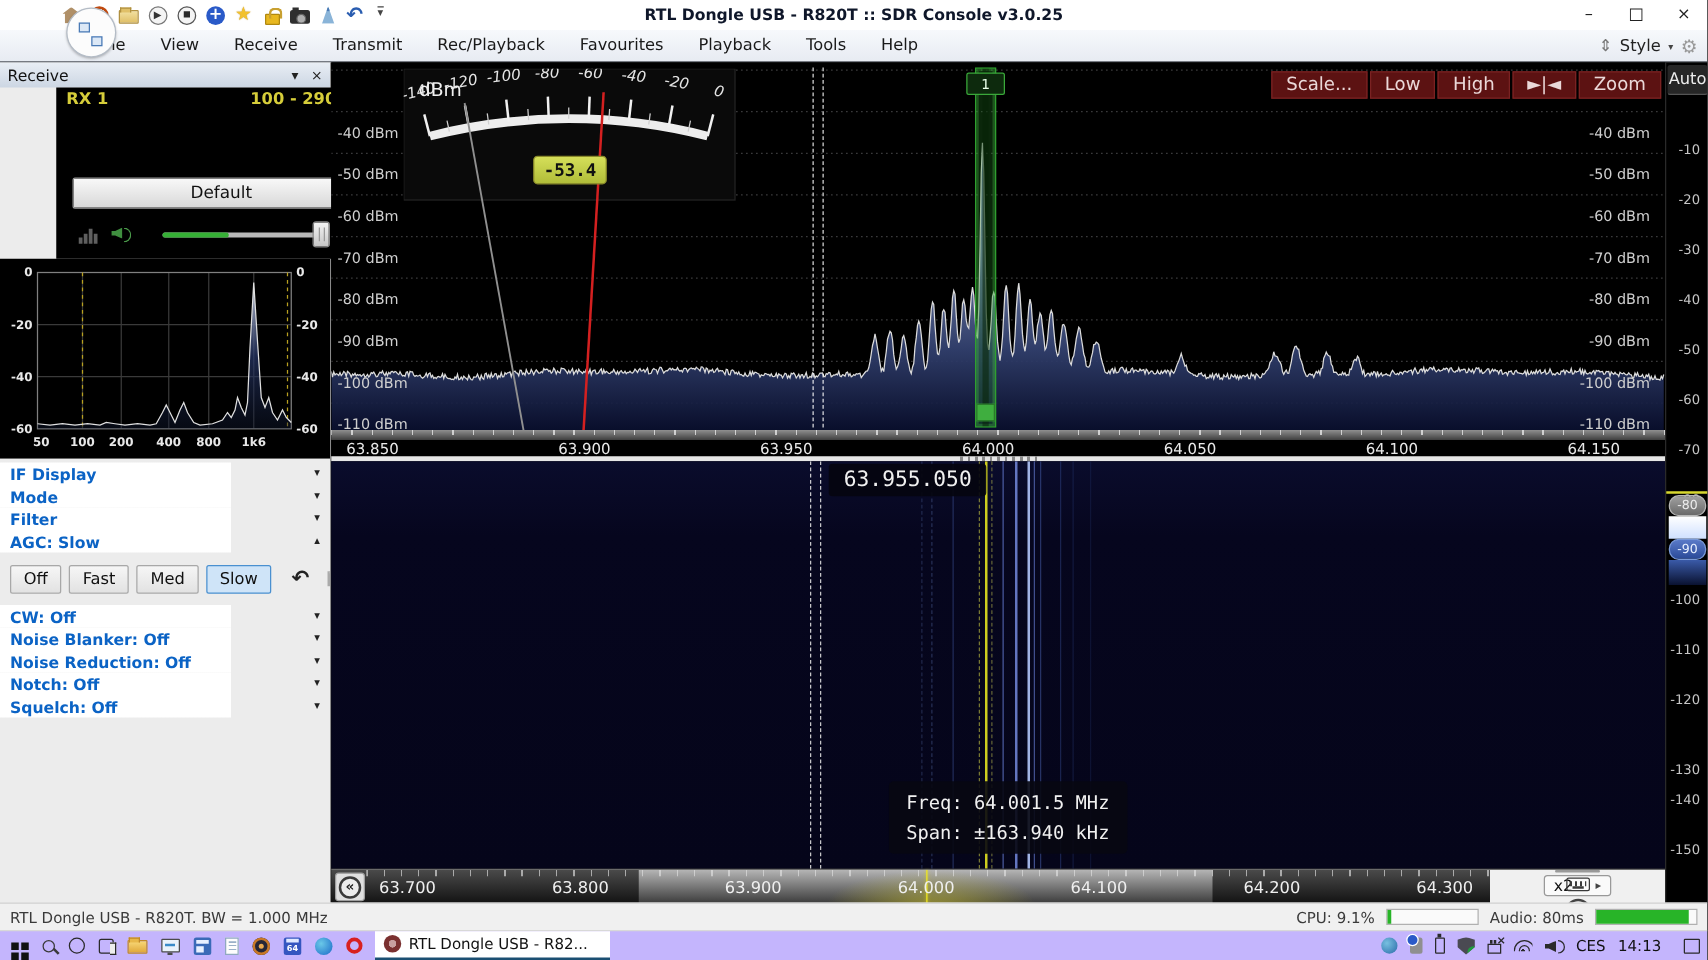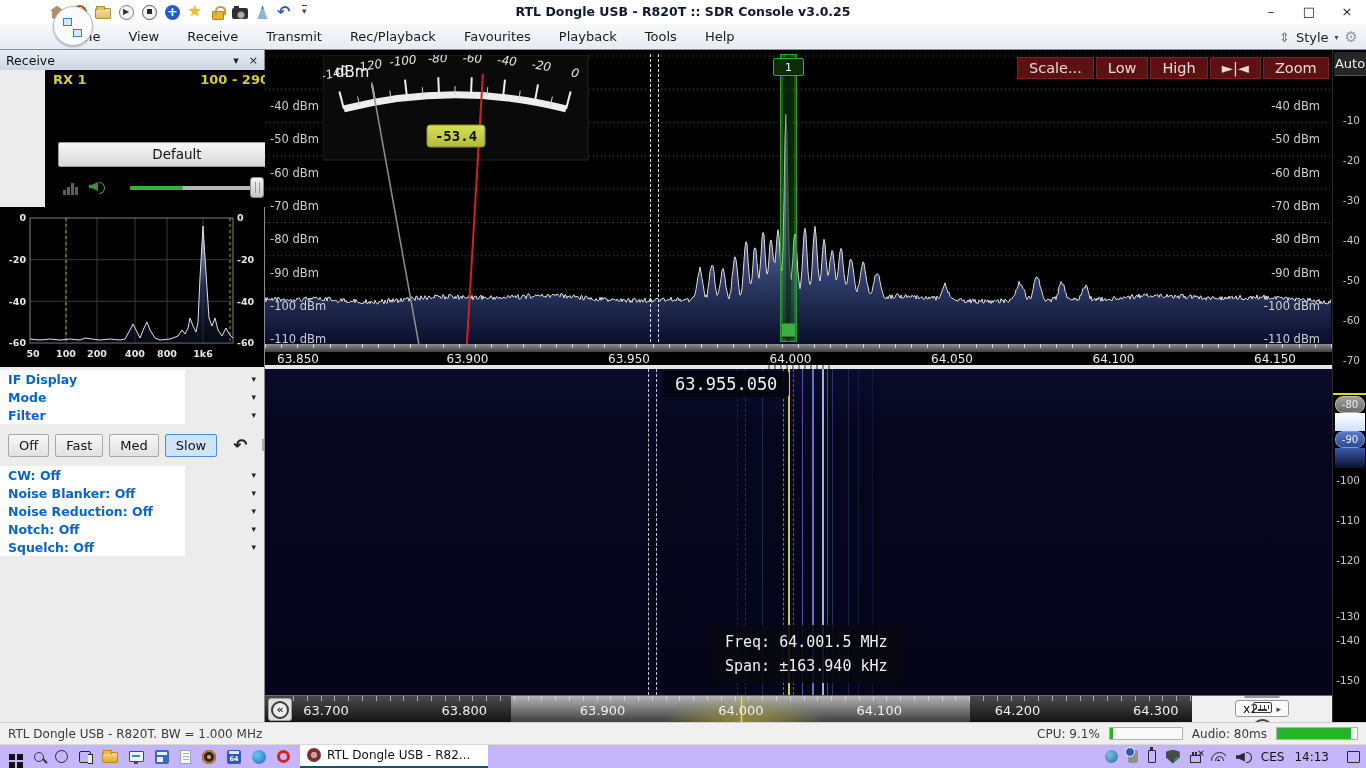--- a/index.html
+++ b/index.html
@@ -316,20 +316,24 @@
             <span class="mlabel">IF Display</span>
             <span class="marrow">▾</span>
           </div>
           <div class="mrow">
             <span class="mlabel">Mode</span>
             <span class="marrow">▾</span>
           </div>
           <div class="mrow">
             <span class="mlabel">Filter</span>
             <span class="marrow">▾</span>
+          </div>
+          <div class="mrow">
+            <span class="mlabel">AGC: Slow</span>
+            <span class="marrow">▴</span>
           </div>
         </div>
       <div class="agc-row">
         <span id="agcbtns" style="display:flex;gap:6px;">
             <button class="agcbtn">Off</button>
             <button class="agcbtn">Fast</button>
             <button class="agcbtn">Med</button>
             <button class="agcbtn active">Slow</button>
           </span>
         <span class="agc-undo">↶</span>

